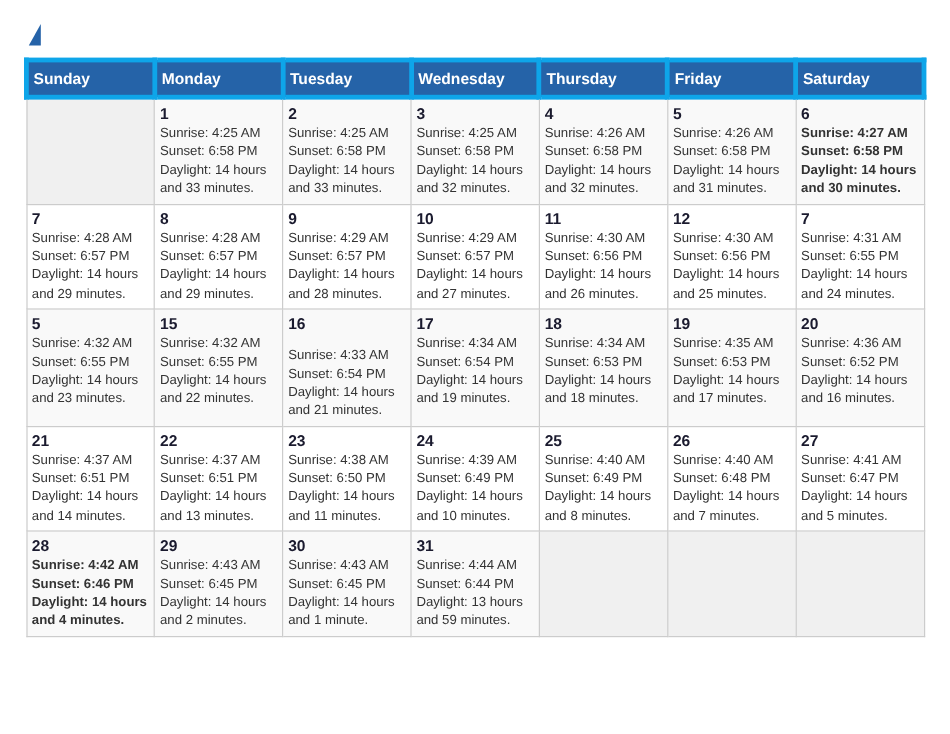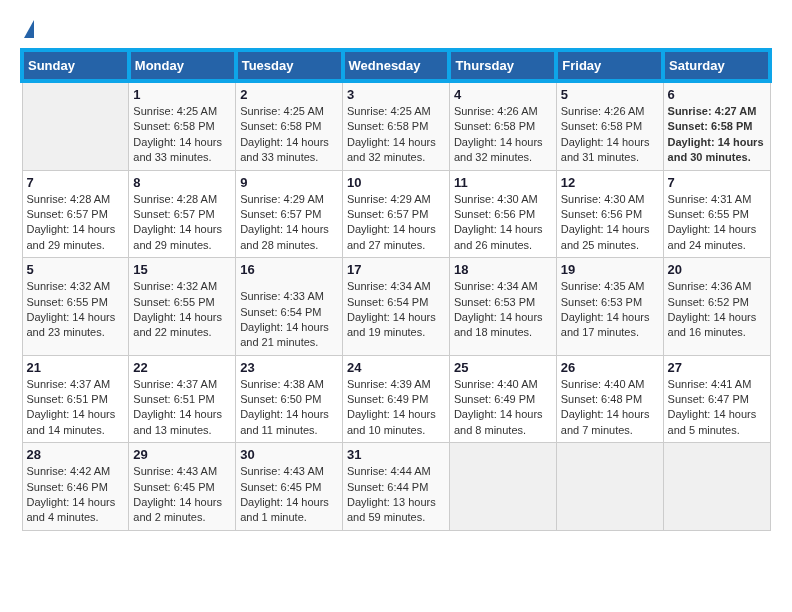--- a/index.html
+++ b/index.html
@@ -325,21 +325,21 @@
           <span class="day-number">27</span>
           <div class="day-info" style="white-space: pre-line;">Sunrise: 4:41 AM
 Sunset: 6:47 PM
 Daylight: 14 hours
 and 5 minutes.</div>
         </td>
       </tr>
       <tr>
         <td>
           <span class="day-number">28</span>
-          <div class="day-info" style="white-space: pre-line;">Sunrise: 4:42 AM
+          <div class="day-info" style="white-space: pre-line; font-weight: bold;">Sunrise: 4:42 AM
 Sunset: 6:46 PM
 Daylight: 14 hours
 and 4 minutes.</div>
         </td>
         <td>
           <span class="day-number">29</span>
           <div class="day-info" style="white-space: pre-line;">Sunrise: 4:43 AM
 Sunset: 6:45 PM
 Daylight: 14 hours
 and 2 minutes.</div>

